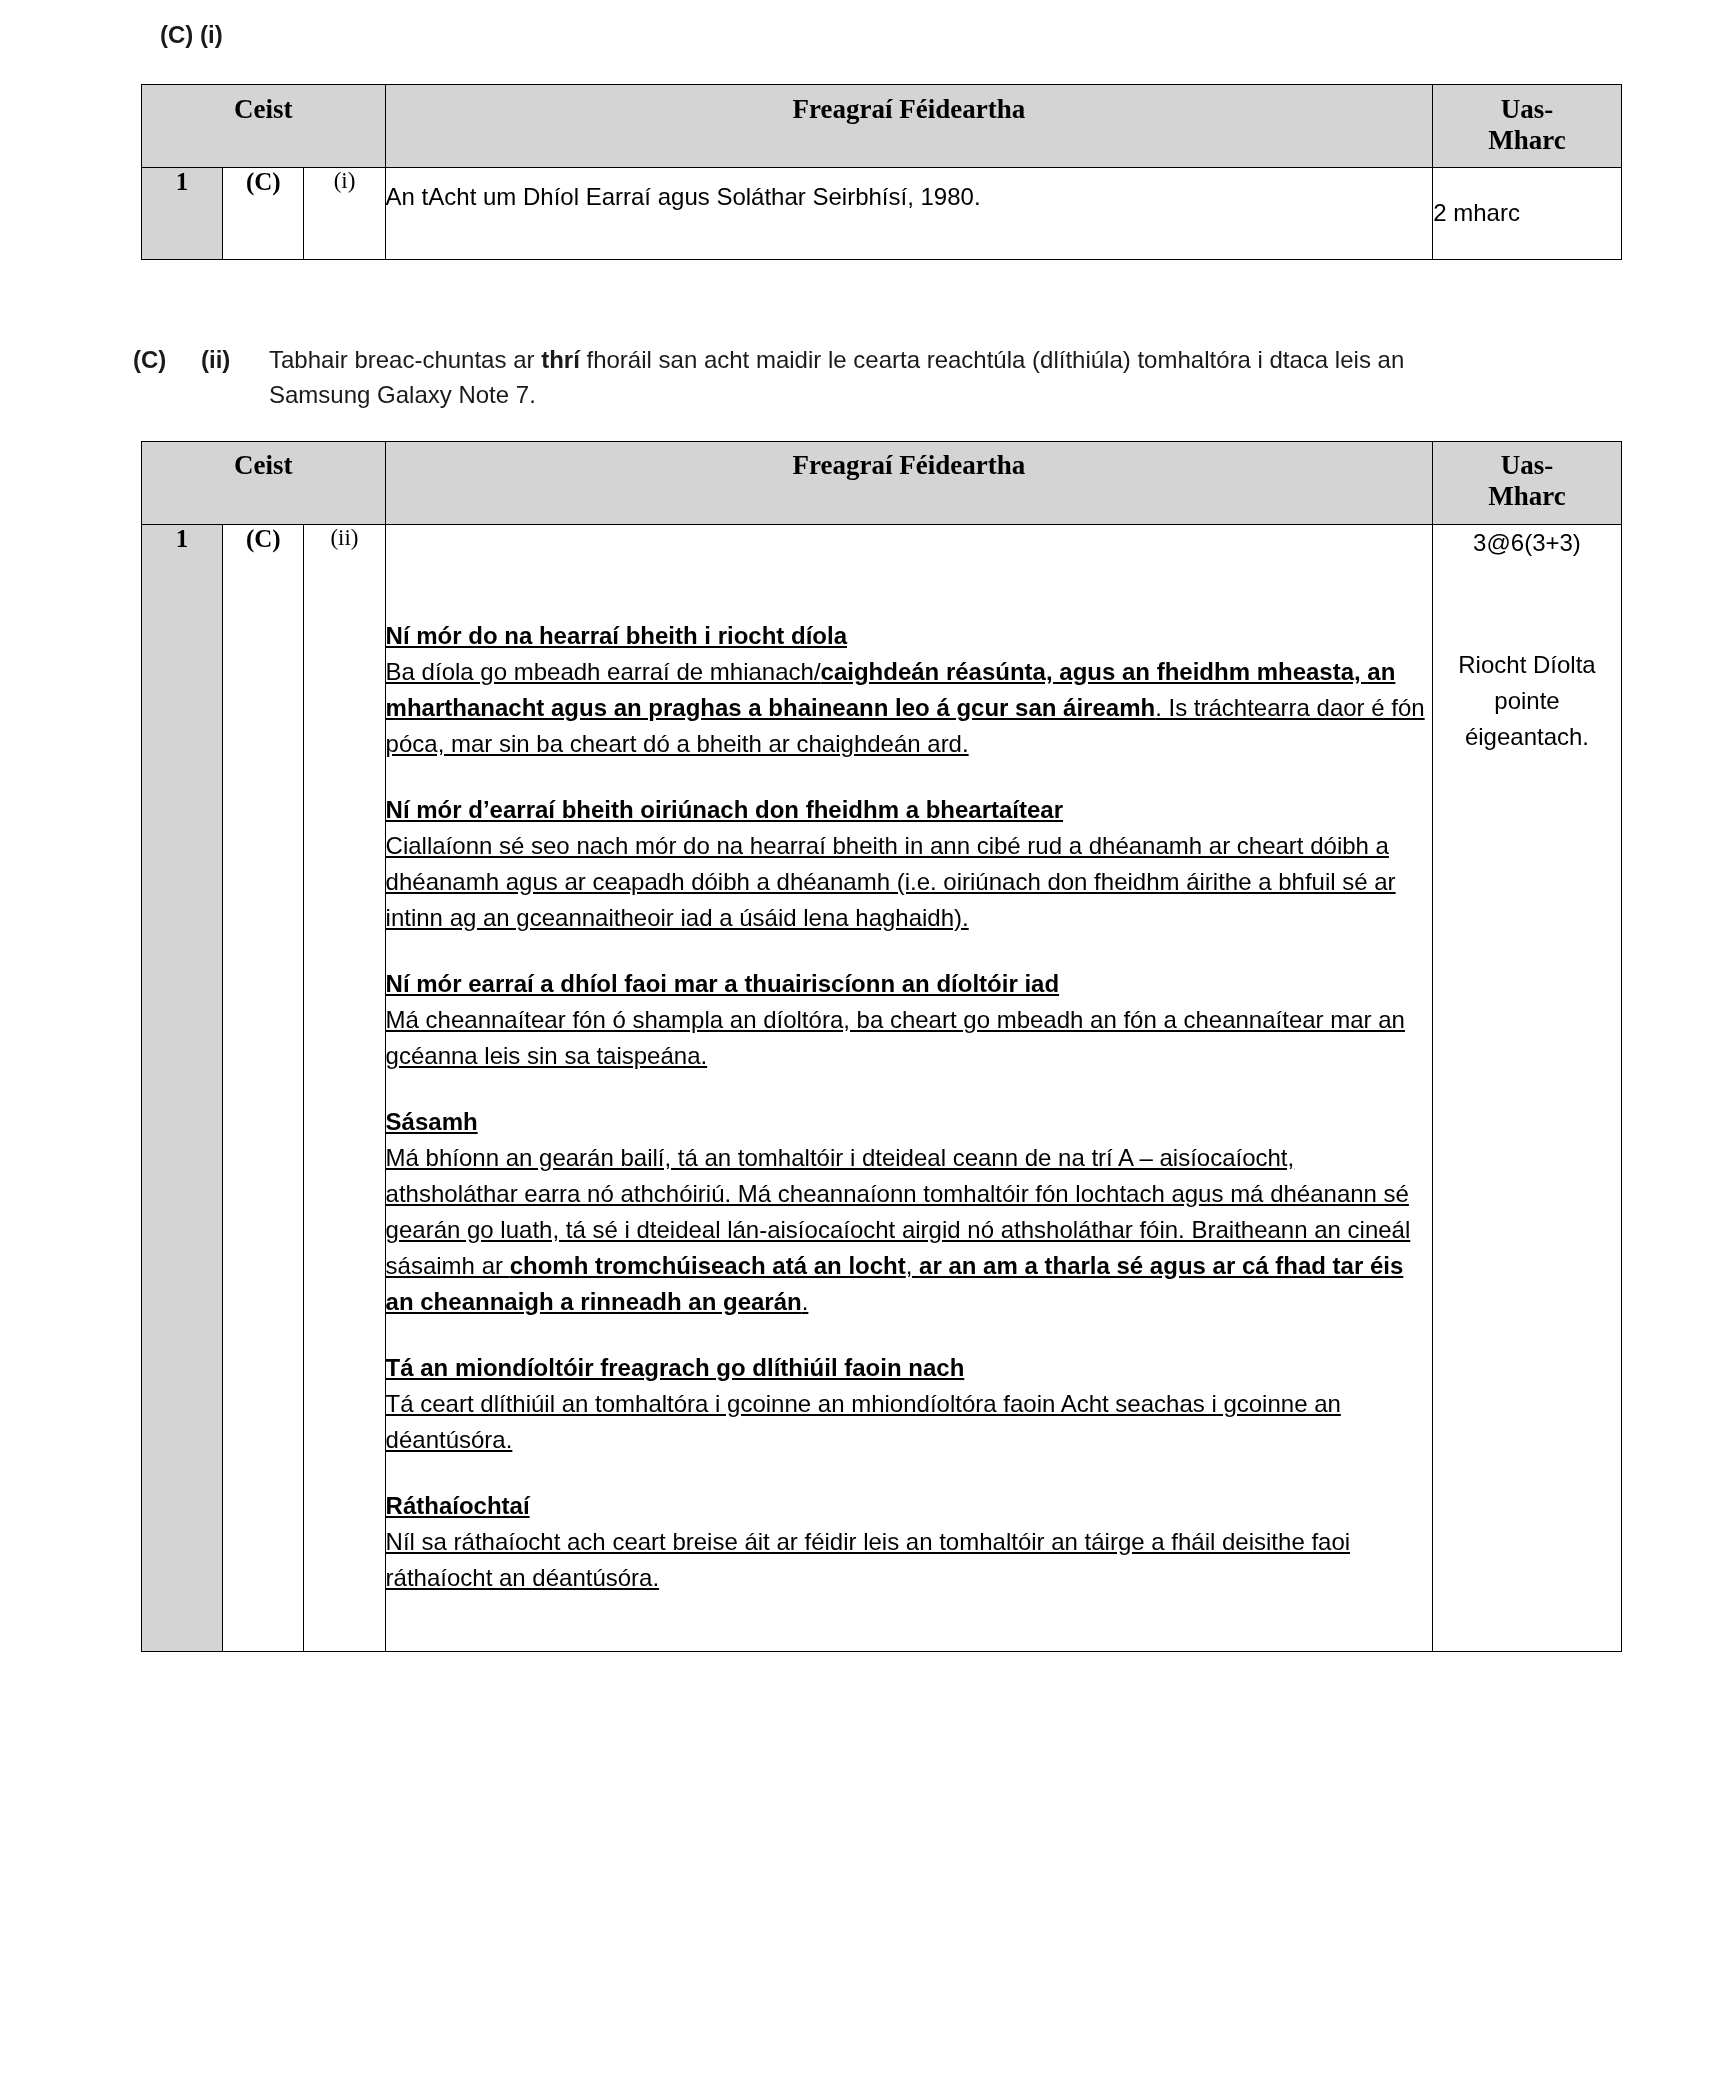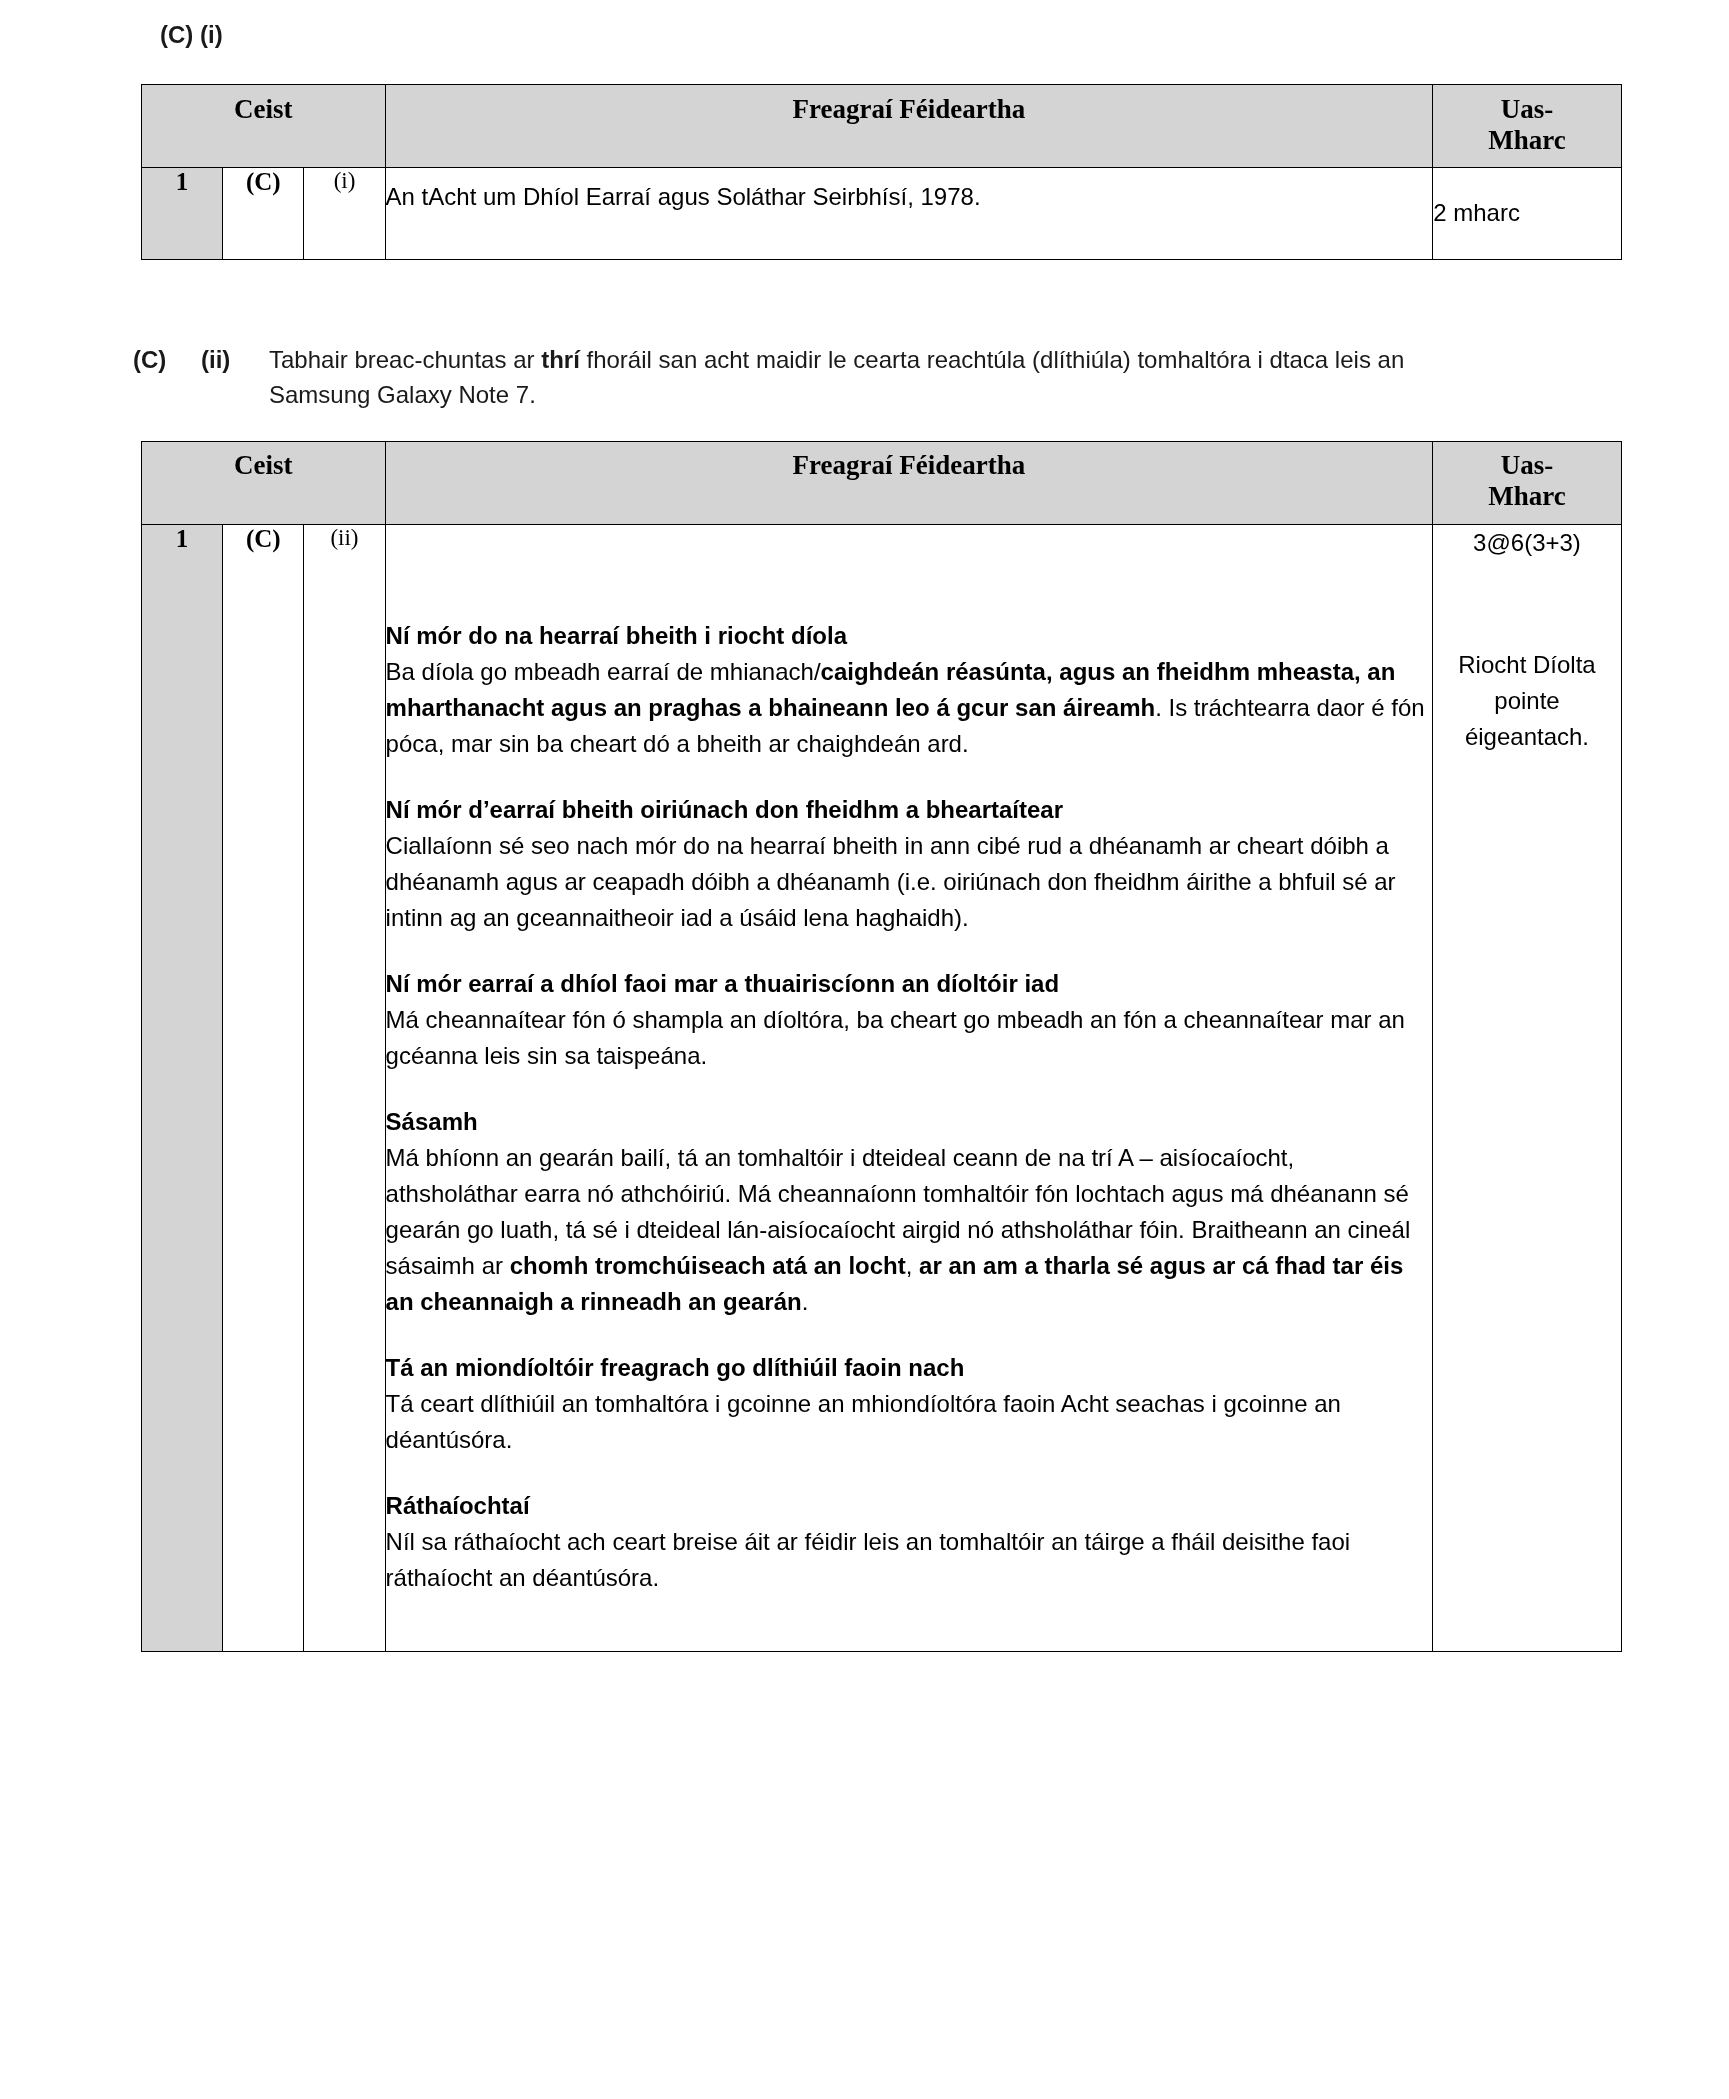--- a/index.html
+++ b/index.html
@@ -128,21 +128,21 @@
     padding-top: 0;
   }
   #table-2 .mark-top { display: block; }
   #table-2 .mark-note {
     display: block;
     margin-top: 86px;
     line-height: 1.5;
   }
   #table-2 .c-ans { padding-top: 1.9px; }
 
-  .ans-block { margin-bottom: 30px; }
+  .ans-block { margin-bottom: 30px; text-decoration: underline; }
   .ans-block:first-child { margin-top: 91px; }
   .ans-block:last-child { margin-bottom: 0; }
   .ans-head { font-weight: bold; }
   .ans-body { }
   .ans-body b { font-weight: bold; }
 
   .spacer-bottom { height: 55px; }
 </style>
 </head>
 <body>
@@ -163,21 +163,21 @@
           <span class="l1">Uas-</span>
           <span class="l2">Mharc</span>
         </th>
       </tr>
     </thead>
     <tbody>
       <tr>
         <td class="c-num">1</td>
         <td class="c-part">(C)</td>
         <td class="c-roman">(i)</td>
-        <td class="c-ans">An tAcht um Dhíol Earraí agus Soláthar Seirbhísí, 1978.</td>
+        <td class="c-ans">An tAcht um Dhíol Earraí agus Soláthar Seirbhísí, 1980.</td>
         <td class="c-mark">2 mharc</td>
       </tr>
     </tbody>
   </table>
 
   <div class="prompt" id="prompt-2">
     <span class="lbl-a">(C)</span>
     <span class="lbl-b">(ii)</span>
     <span class="ptext">
       <span>Tabhair breac-chuntas ar </span><b>thrí</b><span> fhoráil san acht maidir le cearta reachtúla (dlíthiúla) tomhaltóra i dtaca leis an Samsung Galaxy Note 7.</span>

